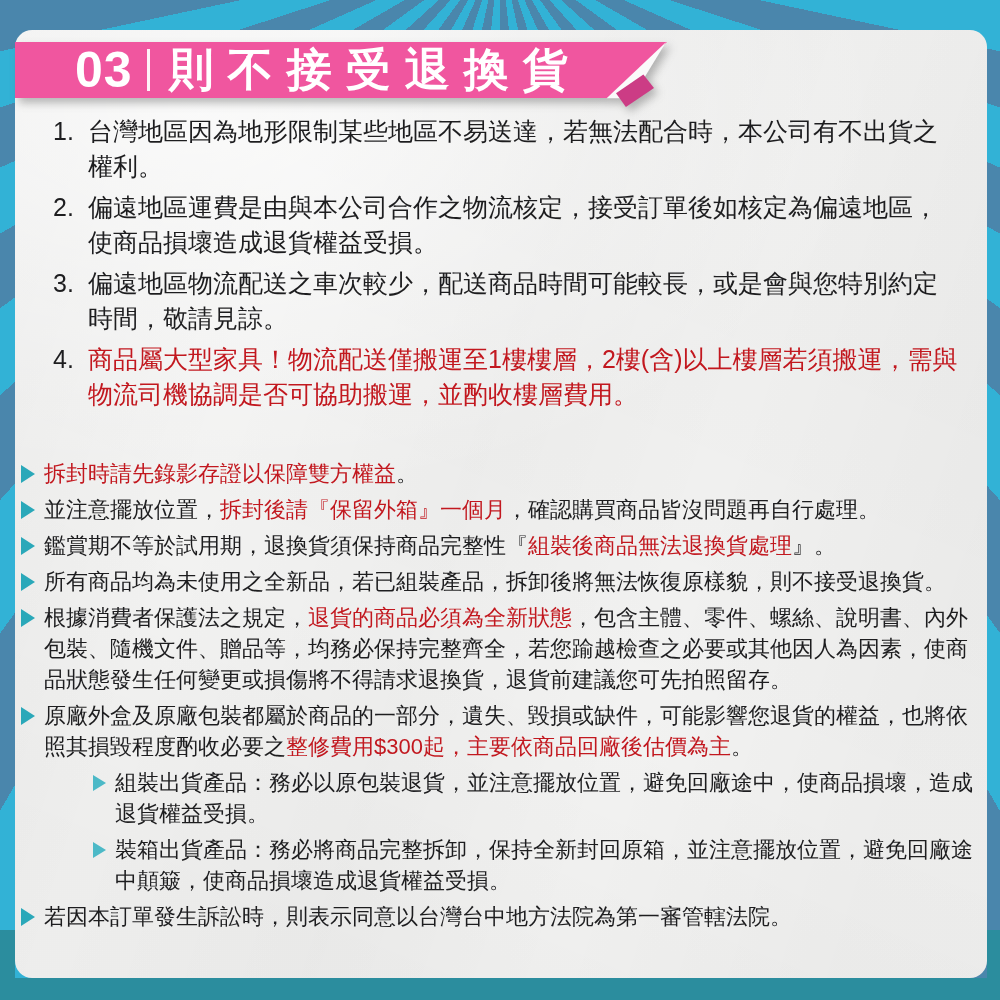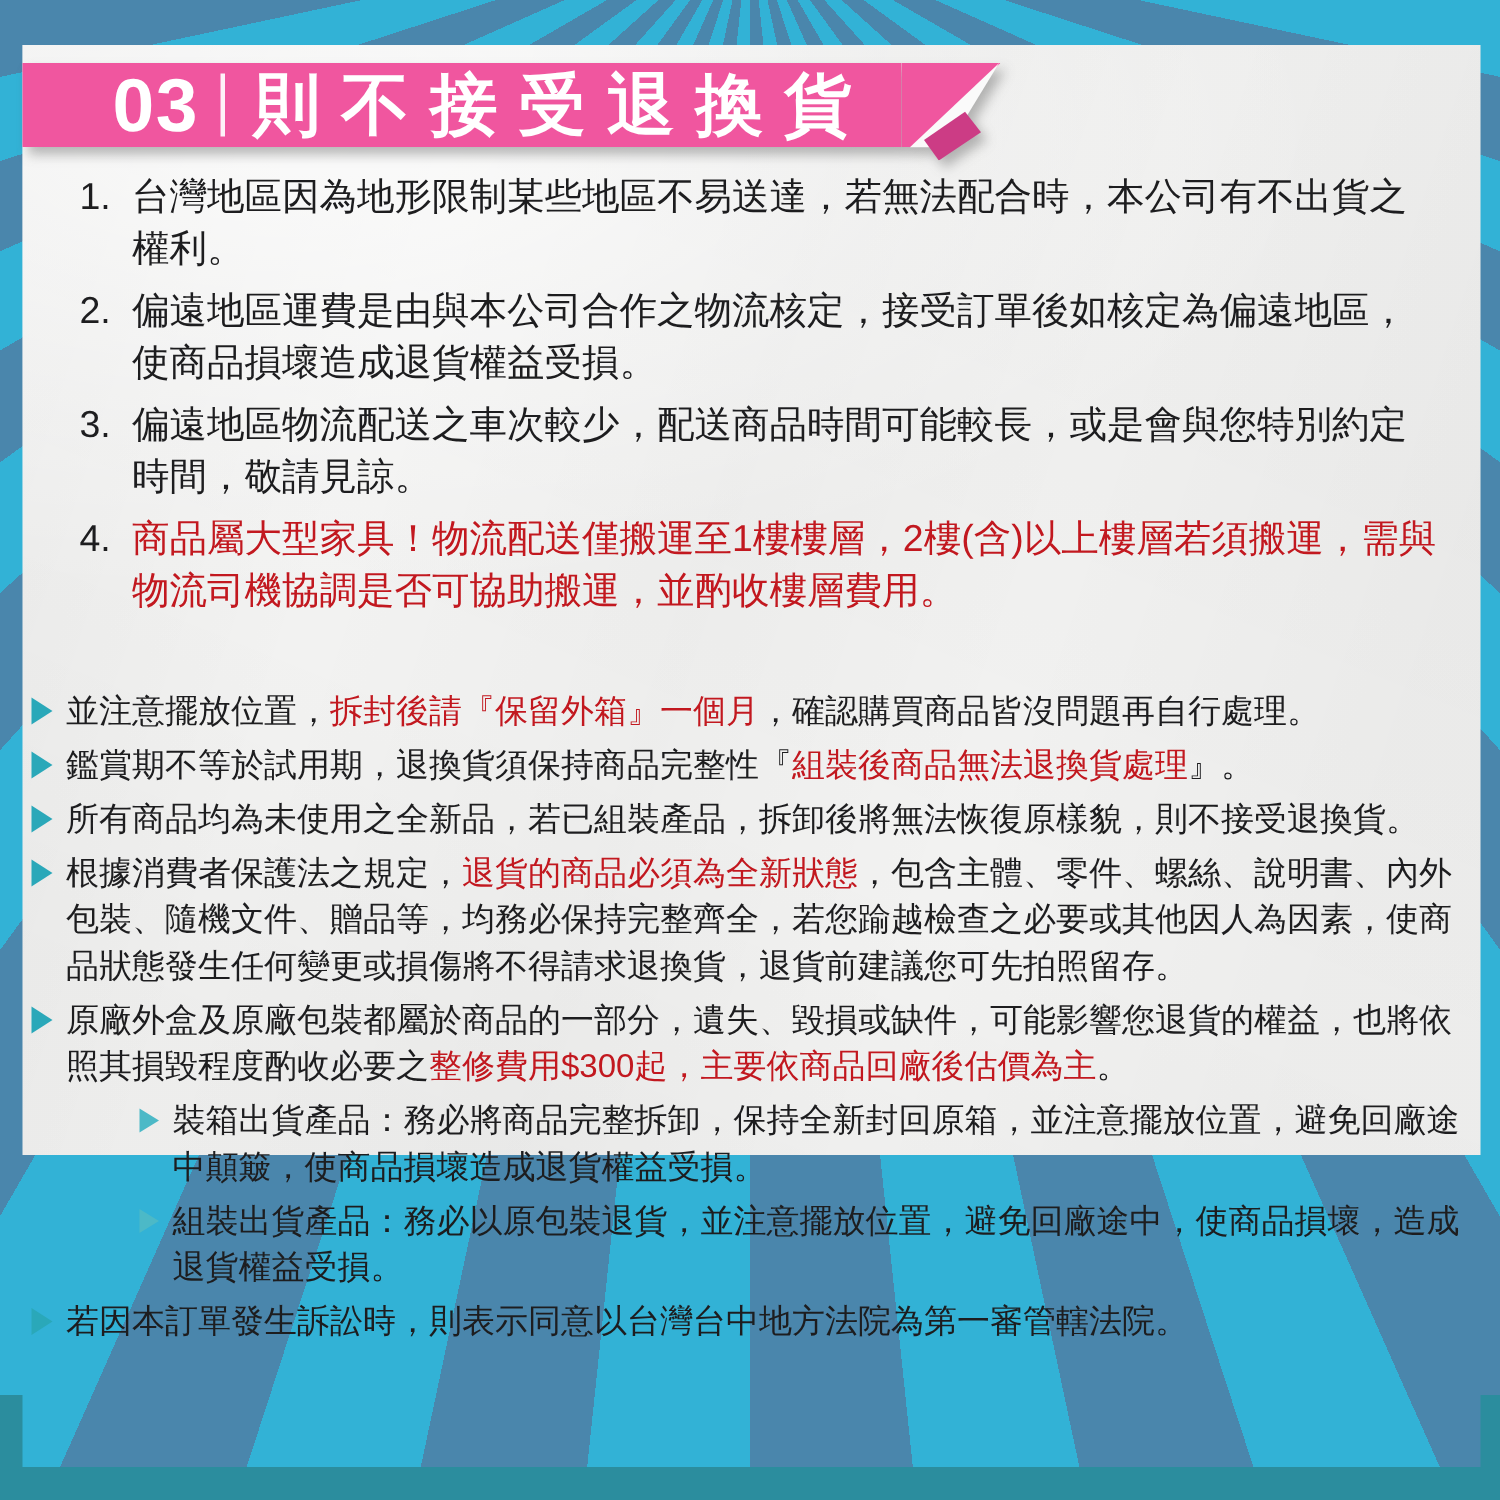--- a/index.html
+++ b/index.html
@@ -19,26 +19,27 @@
   .bottom-bar{
     position:absolute;left:0;right:0;bottom:0;height:22px;
     background:var(--bottom-teal,#2b8d9e);z-index:2;
   }
   .side-patch{position:absolute;bottom:22px;height:48px;background:var(--bottom-teal,#2b8d9e);z-index:2;}
   .side-patch.left{left:0;width:15px;}
   .side-patch.right{right:0;width:13px;}
 
   
   .paper{
-    position:absolute;left:15px;top:30px;width:972px;height:740px;z-index:1;
+    position:absolute;left:15px;top:30px;width:972px;height:948px;z-index:1;
     background:
       radial-gradient(120% 70% at 18% 8%, rgba(255,255,255,.75), rgba(255,255,255,0) 60%),
       linear-gradient(108deg, rgba(0,0,0,.028) 8%, rgba(255,255,255,0) 26%, rgba(0,0,0,.02) 47%, rgba(255,255,255,0) 66%, rgba(0,0,0,.025) 88%),
       linear-gradient(22deg, rgba(0,0,0,.018) 12%, rgba(255,255,255,0) 38%, rgba(0,0,0,.015) 72%),
       var(--paper,#f2f2f1);
+    border-radius: 17px;
   }
 
   
   .banner{
     position:absolute;left:0;width:586px;display:flex;align-items:center;
     padding-left:60px;box-sizing:border-box;color:#fff;z-index:3;
     filter:drop-shadow(4px 5px 4px rgba(75,75,75,.38));
   }
   .banner-pink{top:12px;height:56px;--bc:var(--banner-pink,#f0569f);--bcd:var(--banner-pink-dark,#cc3c85);background:var(--bc);}
   .banner-teal{top:352px;height:63px;--bc:var(--banner-teal,#3caebb);--bcd:var(--banner-teal-dark,#2e8d9a);background:var(--bc);}
@@ -119,45 +120,49 @@
         <div class="item">
           <span class="inum blk">4.</span>
           <span class="itxt"><span class="red">商品屬大型家具！物流配送僅搬運至1樓樓層，2樓(含)以上樓層若須搬運，需與物流司機協調是否可協助搬運，並酌收樓層費用。</span></span>
         </div>
       </div>
 
 
     <div class="list-returns">
         <div class="bullet lvl1">
           <span class="tri"></span>
+          <span class="btxt"><span class="red">拆封時請先錄影存證以保障雙方權益</span><span class="blk">。</span></span>
+        </div>
+        <div class="bullet lvl1">
+          <span class="tri"></span>
           <span class="btxt"><span class="blk">並注意擺放位置，</span><span class="red">拆封後請『保留外箱』一個月</span><span class="blk">，確認購買商品皆沒問題再自行處理。</span></span>
         </div>
         <div class="bullet lvl1">
           <span class="tri"></span>
           <span class="btxt"><span class="blk">鑑賞期不等於試用期，退換貨須保持商品完整性『</span><span class="red">組裝後商品無法退換貨處理</span><span class="blk">』。</span></span>
         </div>
         <div class="bullet lvl1">
           <span class="tri"></span>
           <span class="btxt"><span class="blk">所有商品均為未使用之全新品，若已組裝產品，拆卸後將無法恢復原樣貌，則不接受退換貨。</span></span>
         </div>
         <div class="bullet lvl1">
           <span class="tri"></span>
           <span class="btxt"><span class="blk">根據消費者保護法之規定，</span><span class="red">退貨的商品必須為全新狀態</span><span class="blk">，包含主體、零件、螺絲、說明書、內外包裝、隨機文件、贈品等，均務必保持完整齊全，若您踰越檢查之必要或其他因人為因素，使商品狀態發生任何變更或損傷將不得請求退換貨，退貨前建議您可先拍照留存。</span></span>
         </div>
         <div class="bullet lvl1">
           <span class="tri"></span>
           <span class="btxt"><span class="blk">原廠外盒及原廠包裝都屬於商品的一部分，遺失、毀損或缺件，可能影響您退貨的權益，也將依照其損毀程度酌收必要之</span><span class="red">整修費用$300起，主要依商品回廠後估價為主</span><span class="blk">。</span></span>
         </div>
         <div class="bullet lvl2">
           <span class="tri"></span>
-          <span class="btxt"><span class="blk">裝箱出貨產品：務必將商品完整拆卸，保持全新封回原箱，並注意擺放位置，避免回廠途中顛簸，使商品損壞造成退貨權益受損。</span></span>
+          <span class="btxt"><span class="blk">組裝出貨產品：務必以原包裝退貨，並注意擺放位置，避免回廠途中，使商品損壞，造成退貨權益受損。</span></span>
         </div>
         <div class="bullet lvl2">
           <span class="tri"></span>
-          <span class="btxt"><span class="blk">組裝出貨產品：務必以原包裝退貨，並注意擺放位置，避免回廠途中，使商品損壞，造成退貨權益受損。</span></span>
+          <span class="btxt"><span class="blk">裝箱出貨產品：務必將商品完整拆卸，保持全新封回原箱，並注意擺放位置，避免回廠途中顛簸，使商品損壞造成退貨權益受損。</span></span>
         </div>
         <div class="bullet lvl1">
           <span class="tri"></span>
           <span class="btxt"><span class="blk">若因本訂單發生訴訟時，則表示同意以台灣台中地方法院為第一審管轄法院。</span></span>
         </div>
       </div>
 
   </div>
 </div>
 

